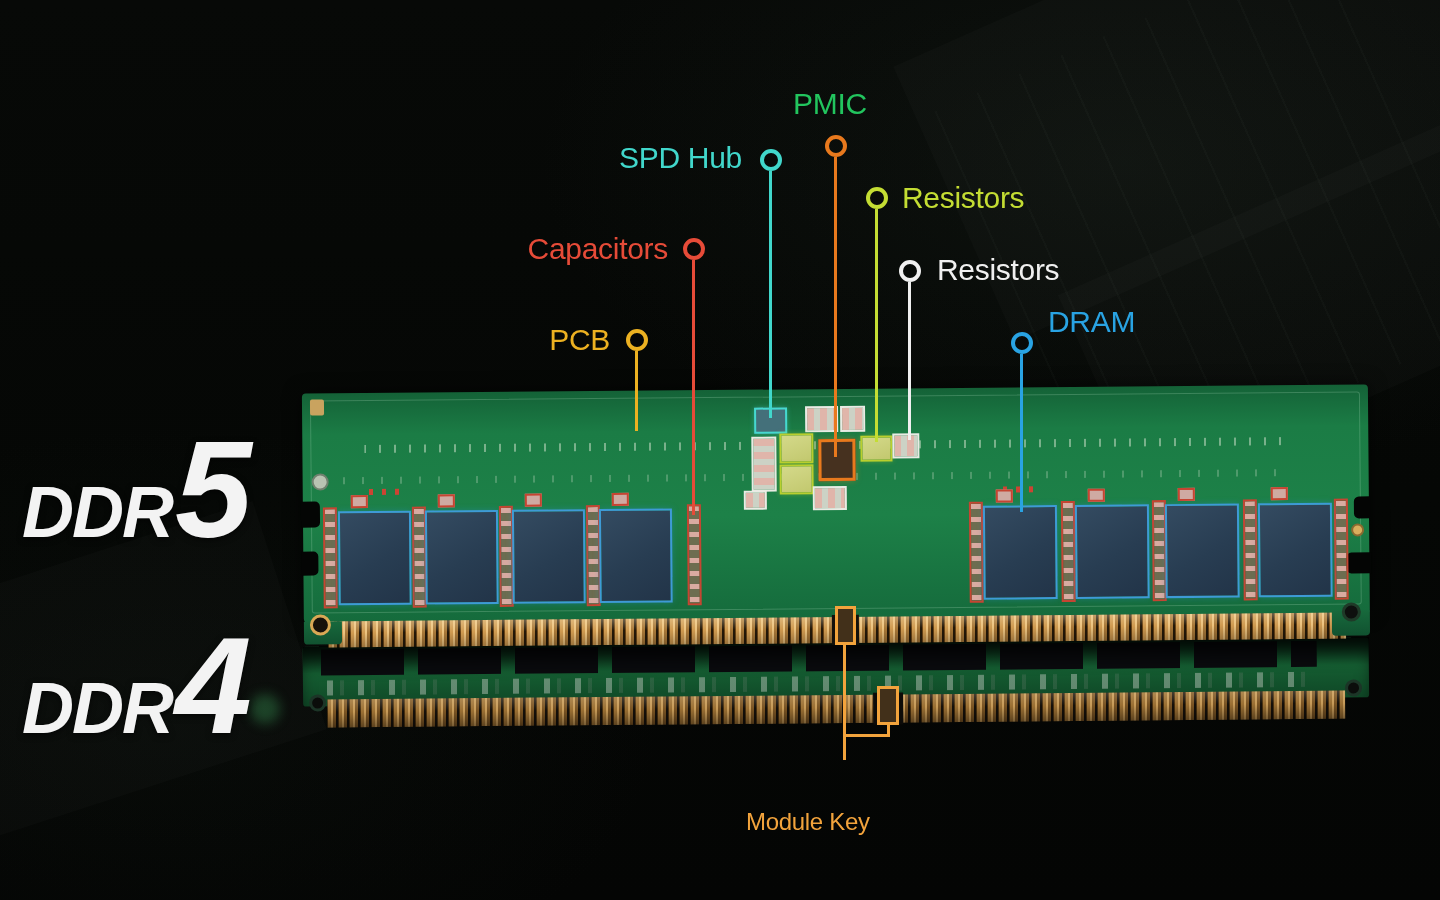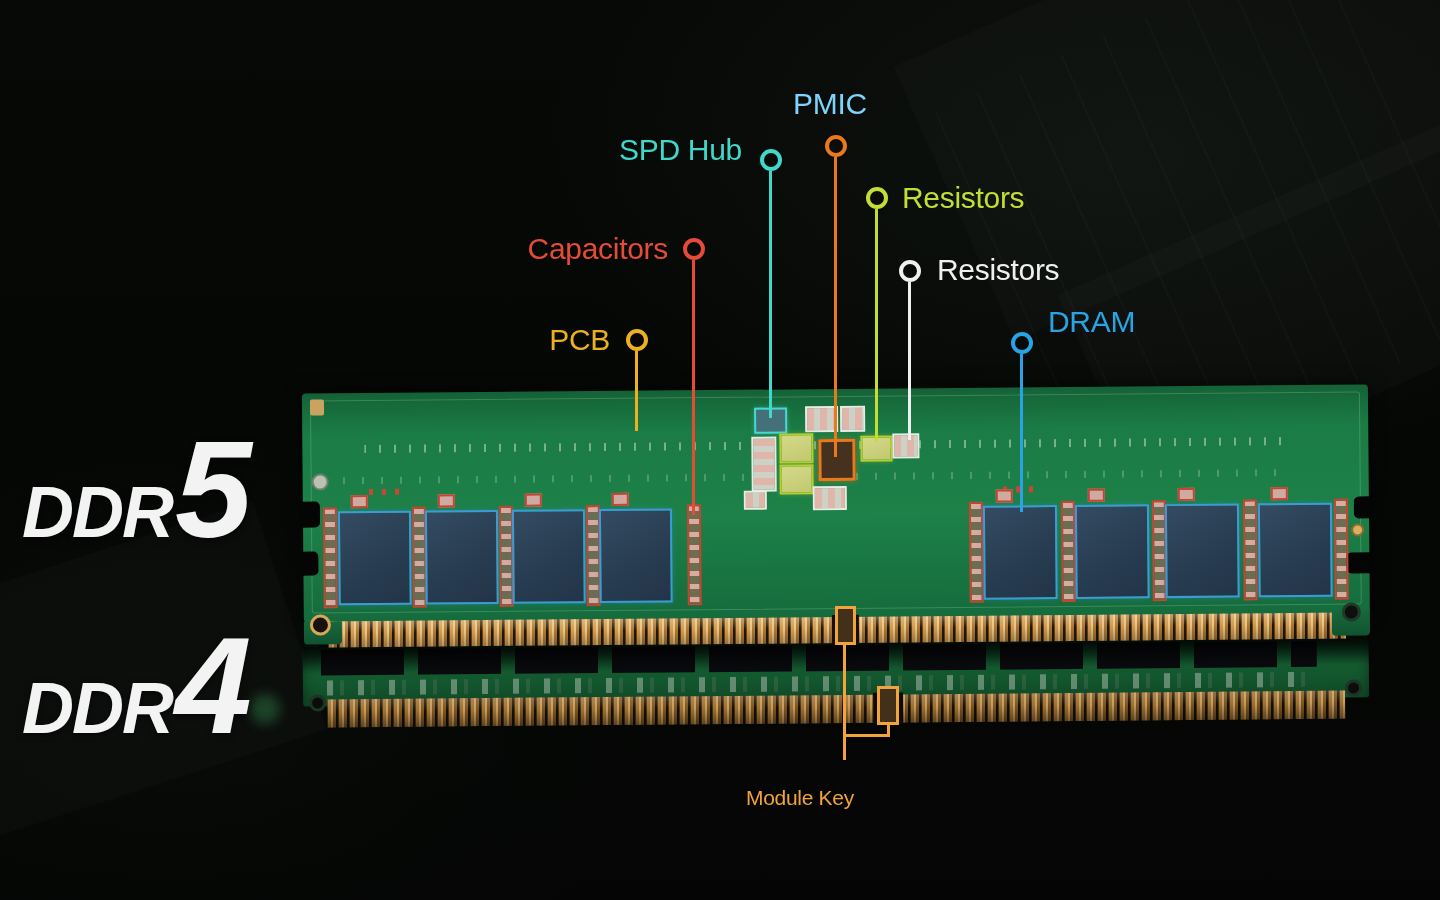--- a/index.html
+++ b/index.html
@@ -117,21 +117,21 @@
   .key-gap4 { position:absolute; left:570px; top:51px; width:30px; height:32px; background:#0d0b08; }
   .hole-bl4 { position:absolute; left:6px; top:48px; width:17px; height:17px; border-radius:50%;
     background:#0b0d0b; border:3px solid #1c३527; border:3px solid #1c3527; }
   .hole-br4 { position:absolute; left:1042px; top:42px; width:17px; height:17px; border-radius:50%;
     background:#0b0d0b; border:3px solid #1c3527; }
 
   
   .co-text { position:absolute; font-size:30px; letter-spacing:-.3px; white-space:nowrap; line-height:36px; }
   .co-dot { position:absolute; width:22px; height:22px; border-radius:50%; background:rgba(6,8,6,.3); }
   .co-line { position:absolute; width:3px; }
-  .c-pmic  { color:#7dd3fc; } .b-pmic  { border:4px solid #e8791d; background-color:transparent; } .l-pmic  { background:#e8791d; }
+  .c-pmic  { color:#22c55e; } .b-pmic  { border:4px solid #e8791d; background-color:transparent; } .l-pmic  { background:#e8791d; }
   .c-spd   { color:#41d7cb; } .b-spd   { border:4px solid #41d7cb; } .l-spd   { background:#41d7cb; }
   .c-ind   { color:#c4dd33; } .b-ind   { border:4px solid #c4dd33; } .l-ind   { background:#c4dd33; }
   .c-cap   { color:#f0f0f0; } .b-cap   { border:4px solid #f0f0f0; } .l-cap   { background:#f0f0f0; }
   .c-res   { color:#e64b38; } .b-res   { border:4px solid #e64b38; } .l-res   { background:#e64b38; }
   .c-pcb   { color:#ecb121; } .b-pcb   { border:4px solid #ecb121; } .l-pcb   { background:#ecb121; }
   .c-dram  { color:#29a3e3; } .b-dram  { border:4px solid #29a3e3; } .l-dram  { background:#29a3e3; }
   .c-key   { color:#f2a33c; } .l-key   { background:#f2a33c; }
 
   .key-box { position:absolute; border:3px solid #f2a33c; background:#42301a; }
   .kb5 { left:835px; top:606px; width:21px; height:39px; }
@@ -230,21 +230,21 @@
     <div class="tab tab-l5"></div>
     <div class="tab tab-r5"></div>
     <div class="hole-bl5"></div>
     <div class="hole-br5"></div>
   </div>
 
   <div class="co-text c-pmic" style="left:793px; top:86px">PMIC</div>
   <div class="co-dot b-pmic" style="left:825px; top:135px"></div>
   <div class="co-line l-pmic" style="left:834px; top:157px; height:300px"></div>
 
-  <div class="co-text c-spd" style="right:698px; top:132px">SPD Hub</div>
+  <div class="co-text c-spd" style="right:698px; top:140px">SPD Hub</div>
   <div class="co-dot b-spd" style="left:760px; top:149px"></div>
   <div class="co-line l-spd" style="left:769px; top:171px; height:247px"></div>
 
   <div class="co-text c-ind" style="left:902px; top:180px">Resistors</div>
   <div class="co-dot b-ind" style="left:866px; top:187px"></div>
   <div class="co-line l-ind" style="left:875px; top:209px; height:233px"></div>
 
   <div class="co-text c-cap" style="left:937px; top:252px">Resistors</div>
   <div class="co-dot b-cap" style="left:899px; top:260px"></div>
   <div class="co-line l-cap" style="left:908px; top:282px; height:158px"></div>
@@ -259,15 +259,15 @@
 
   <div class="co-text c-dram" style="left:1048px; top:304px">DRAM</div>
   <div class="co-dot b-dram" style="left:1011px; top:332px"></div>
   <div class="co-line l-dram" style="left:1020px; top:354px; height:158px"></div>
 
   <div class="key-box kb5"></div>
   <div class="key-box kb4"></div>
   <div class="co-line l-key" style="left:843px; top:644px; height:116px"></div>
   <div class="co-line l-key" style="left:887px; top:725px; height:12px"></div>
   <div class="co-line l-key" style="left:843px; top:734px; width:47px; height:3px"></div>
-  <div class="co-text c-key" style="left:746px; top:780px; font-size:21px">Module Key</div>
+  <div class="co-text c-key" style="left:746px; top:804px; font-size:24px">Module Key</div>
 
 </div>
 
 </body></html>

